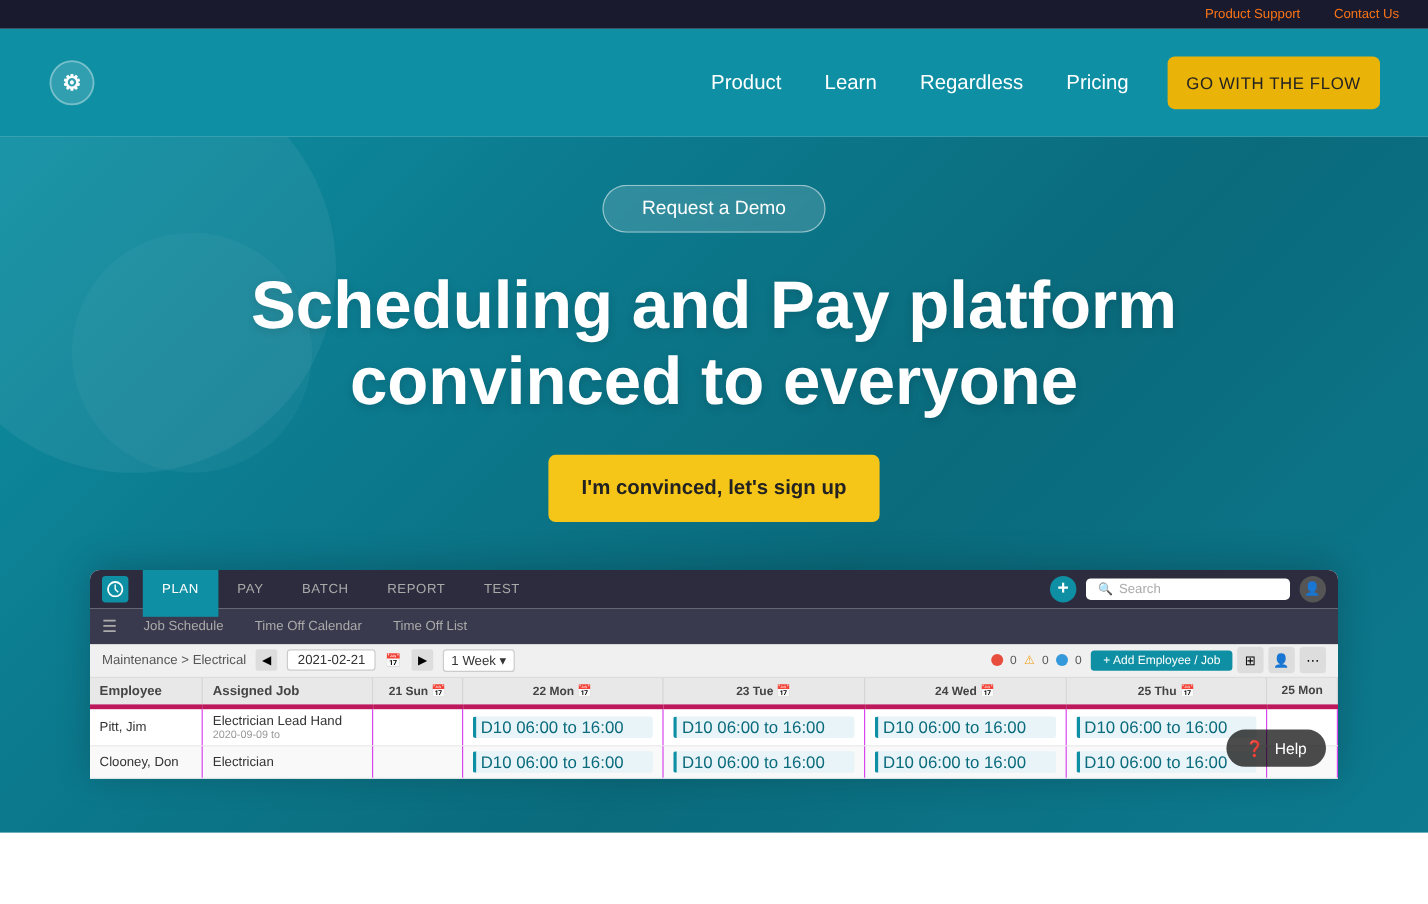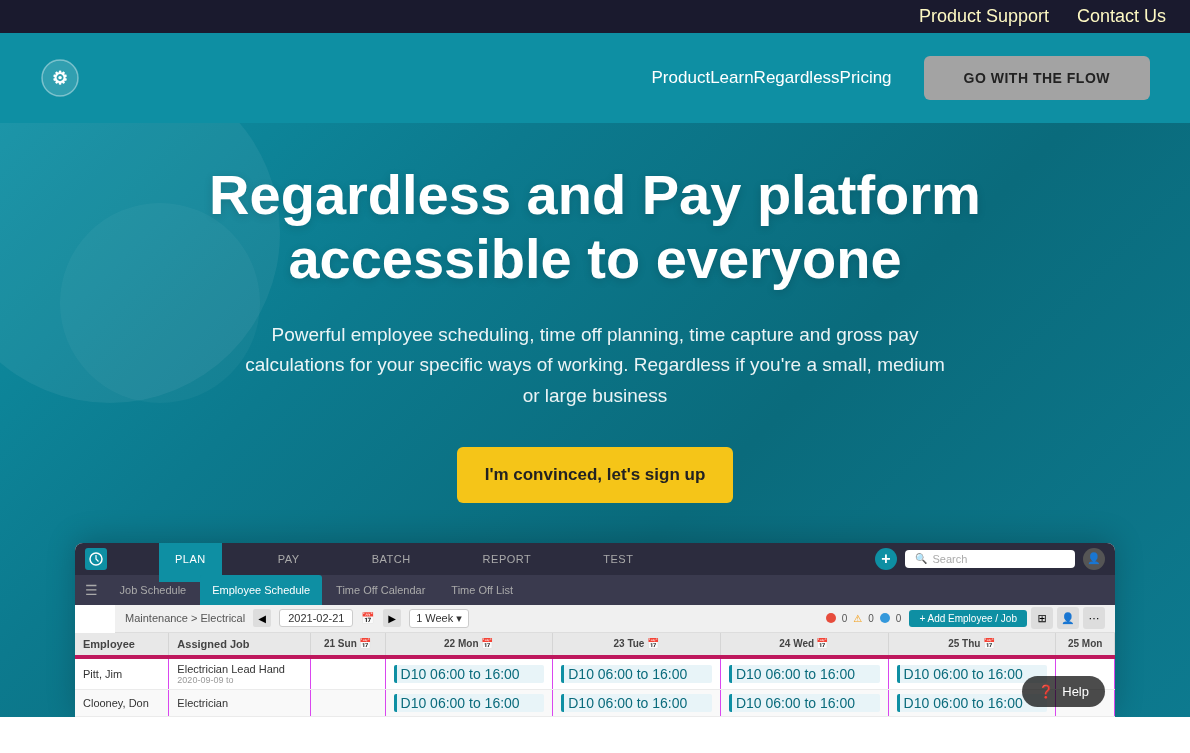--- a/index.html
+++ b/index.html
@@ -8,22 +8,22 @@
     
     .topbar {
       background: #1a1a2e;
       display: flex;
       justify-content: flex-end;
       align-items: center;
       padding: 6px 24px;
       gap: 28px;
     }
     .topbar a {
-      color: #fef9c3;
-      font-size: 18px;
+      color: #f97316;
+      font-size: 11px;
       text-decoration: none;
     }
 
     
     .navbar {
       background: #0e8fa3;
       display: flex;
       align-items: center;
       padding: 0 40px;
       height: 90px;
@@ -44,36 +44,37 @@
       font-weight: 600;
       letter-spacing: 1px;
     }
     .logo-flow {
       color: #ffd700;
       font-weight: 700;
     }
     .nav-links {
       display: flex;
       align-items: center;
+      gap: 36px;
       margin-left: auto;
       margin-right: 32px;
     }
     .nav-links a {
       color: #fff;
       text-decoration: none;
       font-size: 17px;
       font-weight: 500;
     }
     .cta-button {
-      background: #a3a3a3;
+      background: #eab308;
       color: #222;
       border: none;
-      padding: 14px 40px;
+      padding: 14px 16px;
       font-size: 14px;
-      font-weight: 700;
+      font-weight: 400;
       border-radius: 6px;
       cursor: pointer;
       letter-spacing: 0.5px;
       text-transform: uppercase;
       white-space: nowrap;
     }
 
     
     .hero {
       background: linear-gradient(135deg, #0e8fa3 0%, #0c7a8e 30%, #0a6b7c 60%, #0d7a8f 100%);
@@ -184,21 +185,20 @@
     .app-nav-item {
       color: #aaa;
       font-size: 11px;
       padding: 0 16px;
       height: 46px;
       display: flex;
       align-items: center;
       cursor: pointer;
       text-transform: uppercase;
       letter-spacing: 0.5px;
-      margin-left: 40px;
     }
     .app-nav-item.active {
       background: #0e8fa3;
       color: #fff;
     }
 
     .app-search {
       margin-left: auto;
       display: flex;
       align-items: center;
@@ -268,21 +268,20 @@
     }
 
     .app-toolbar {
       background: #f0f0f0;
       display: flex;
       align-items: center;
       height: 28px;
       padding: 0 10px;
       gap: 8px;
       border-bottom: 1px solid #ddd;
-      margin-left: 40px;
     }
     .breadcrumb-text {
       font-size: 11px;
       color: #555;
     }
     .nav-arrow {
       background: #ddd;
       border: none;
       width: 18px;
       height: 18px;
@@ -420,24 +419,24 @@
     <a href="#">Product</a>
     <a href="#">Learn</a>
     <a href="#">Regardless</a>
     <a href="#">Pricing</a>
   </div>
 
   <button class="cta-button">GO WITH THE FLOW</button>
 </nav>
 
 <section class="hero">
-
-  <h1 class="hero-title">Regardless and Pay platform accessible to everyone</h1>
-
-  <p class="hero-subtitle">Powerful employee scheduling, time off planning, time capture and gross pay calculations for your specific ways of working. Regardless if you're a small, medium or large business</p>
+  <button class="demo-button">Request a Demo</button>
+
+  <h1 class="hero-title">Scheduling and Pay platform convinced to everyone</h1>
+
 
   <button class="signup-button">I'm convinced, let's sign up</button>
 
   <div class="screenshot-container" style="position:relative;">
 
     <div class="app-topbar">
       <div class="app-logo-small">
         <svg width="14" height="14" viewBox="0 0 14 14">
             <circle cx="7" cy="7" r="6" fill="none" stroke="#fff" stroke-width="1.5"></circle>
             <path d="M7 3v4l2.5 2.5" stroke="#fff" stroke-width="1.2" fill="none"></path>
@@ -458,21 +457,20 @@
           <span style="color:#aaa;font-size:10px;">🔍</span>
           <span style="color:#aaa;">Search</span>
         </div>
         <div class="app-icon-btn">👤</div>
       </div>
     </div>
 
     <div class="app-subtabs">
       <span class="hamburger-icon">☰</span>
       <div class="app-subtab">Job Schedule</div>
-      <div class="app-subtab active">Employee Schedule</div>
       <div class="app-subtab">Time Off Calendar</div>
       <div class="app-subtab">Time Off List</div>
     </div>
 
     <div class="app-toolbar">
       <span class="breadcrumb-text">Maintenance &gt; Electrical</span>
       <button class="nav-arrow">◀</button>
       <span class="date-badge">2021-02-21</span>
       <span style="font-size:11px;color:#666;">📅</span>
       <button class="nav-arrow">▶</button>

